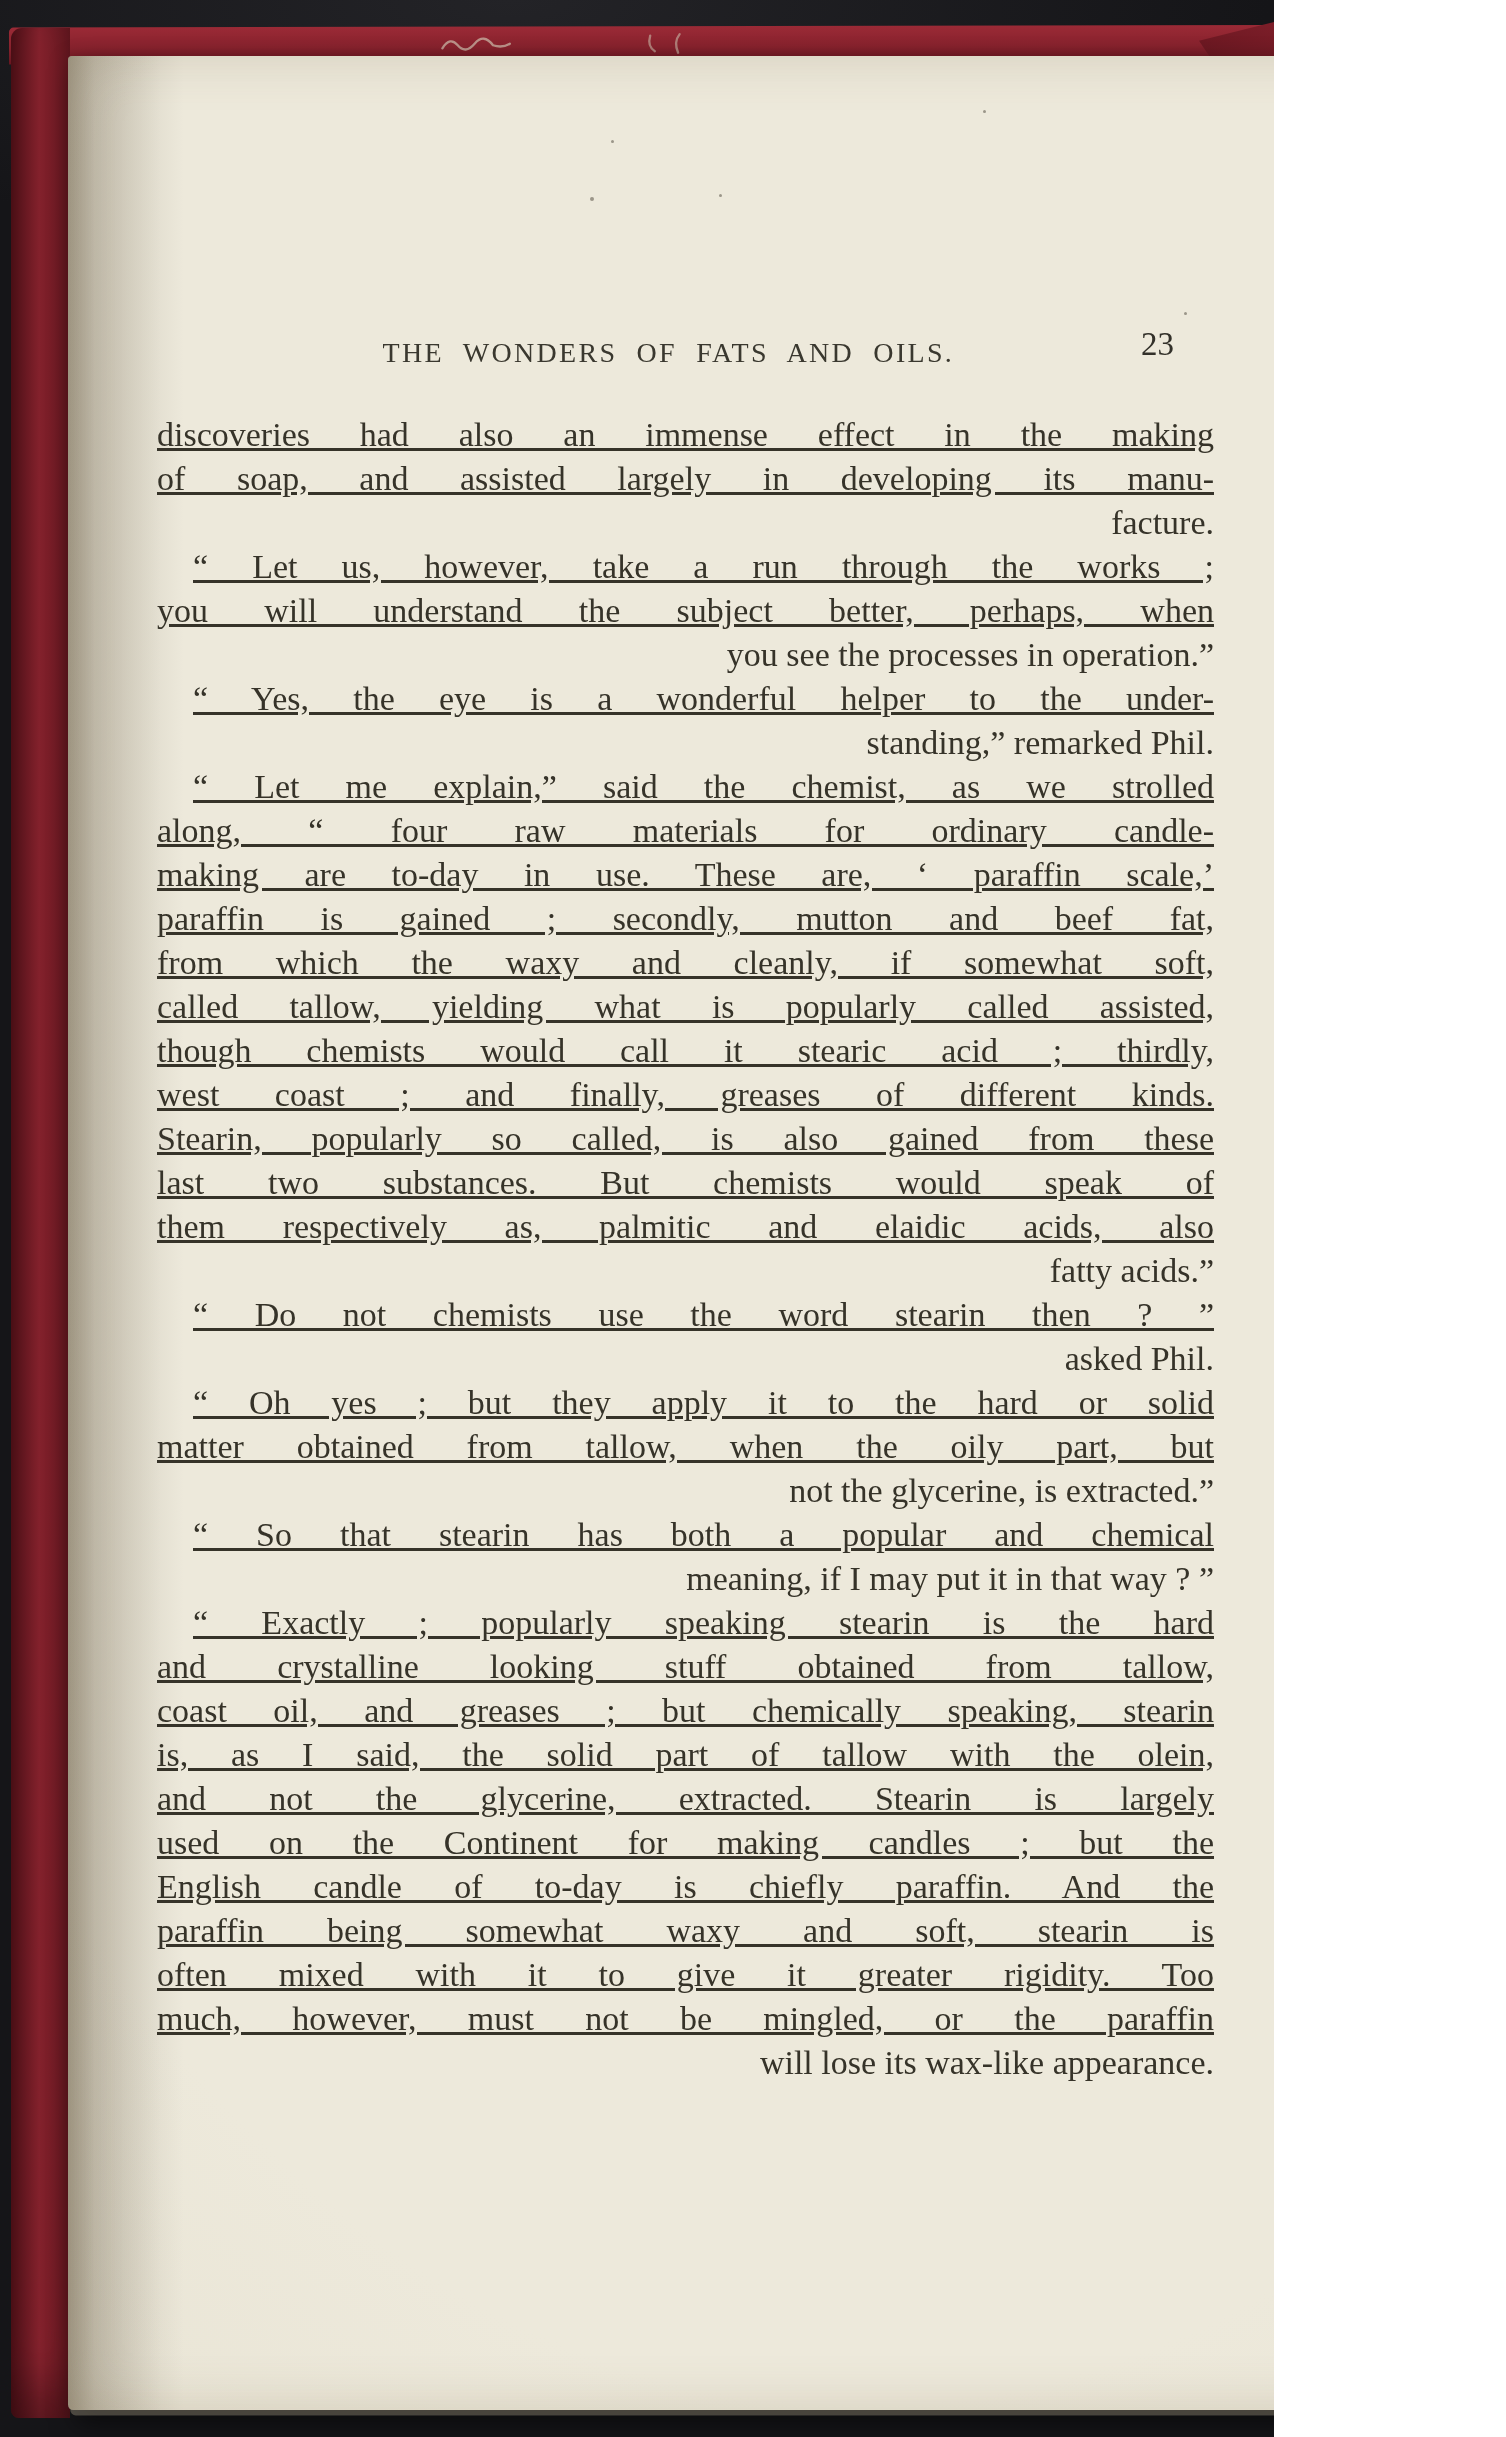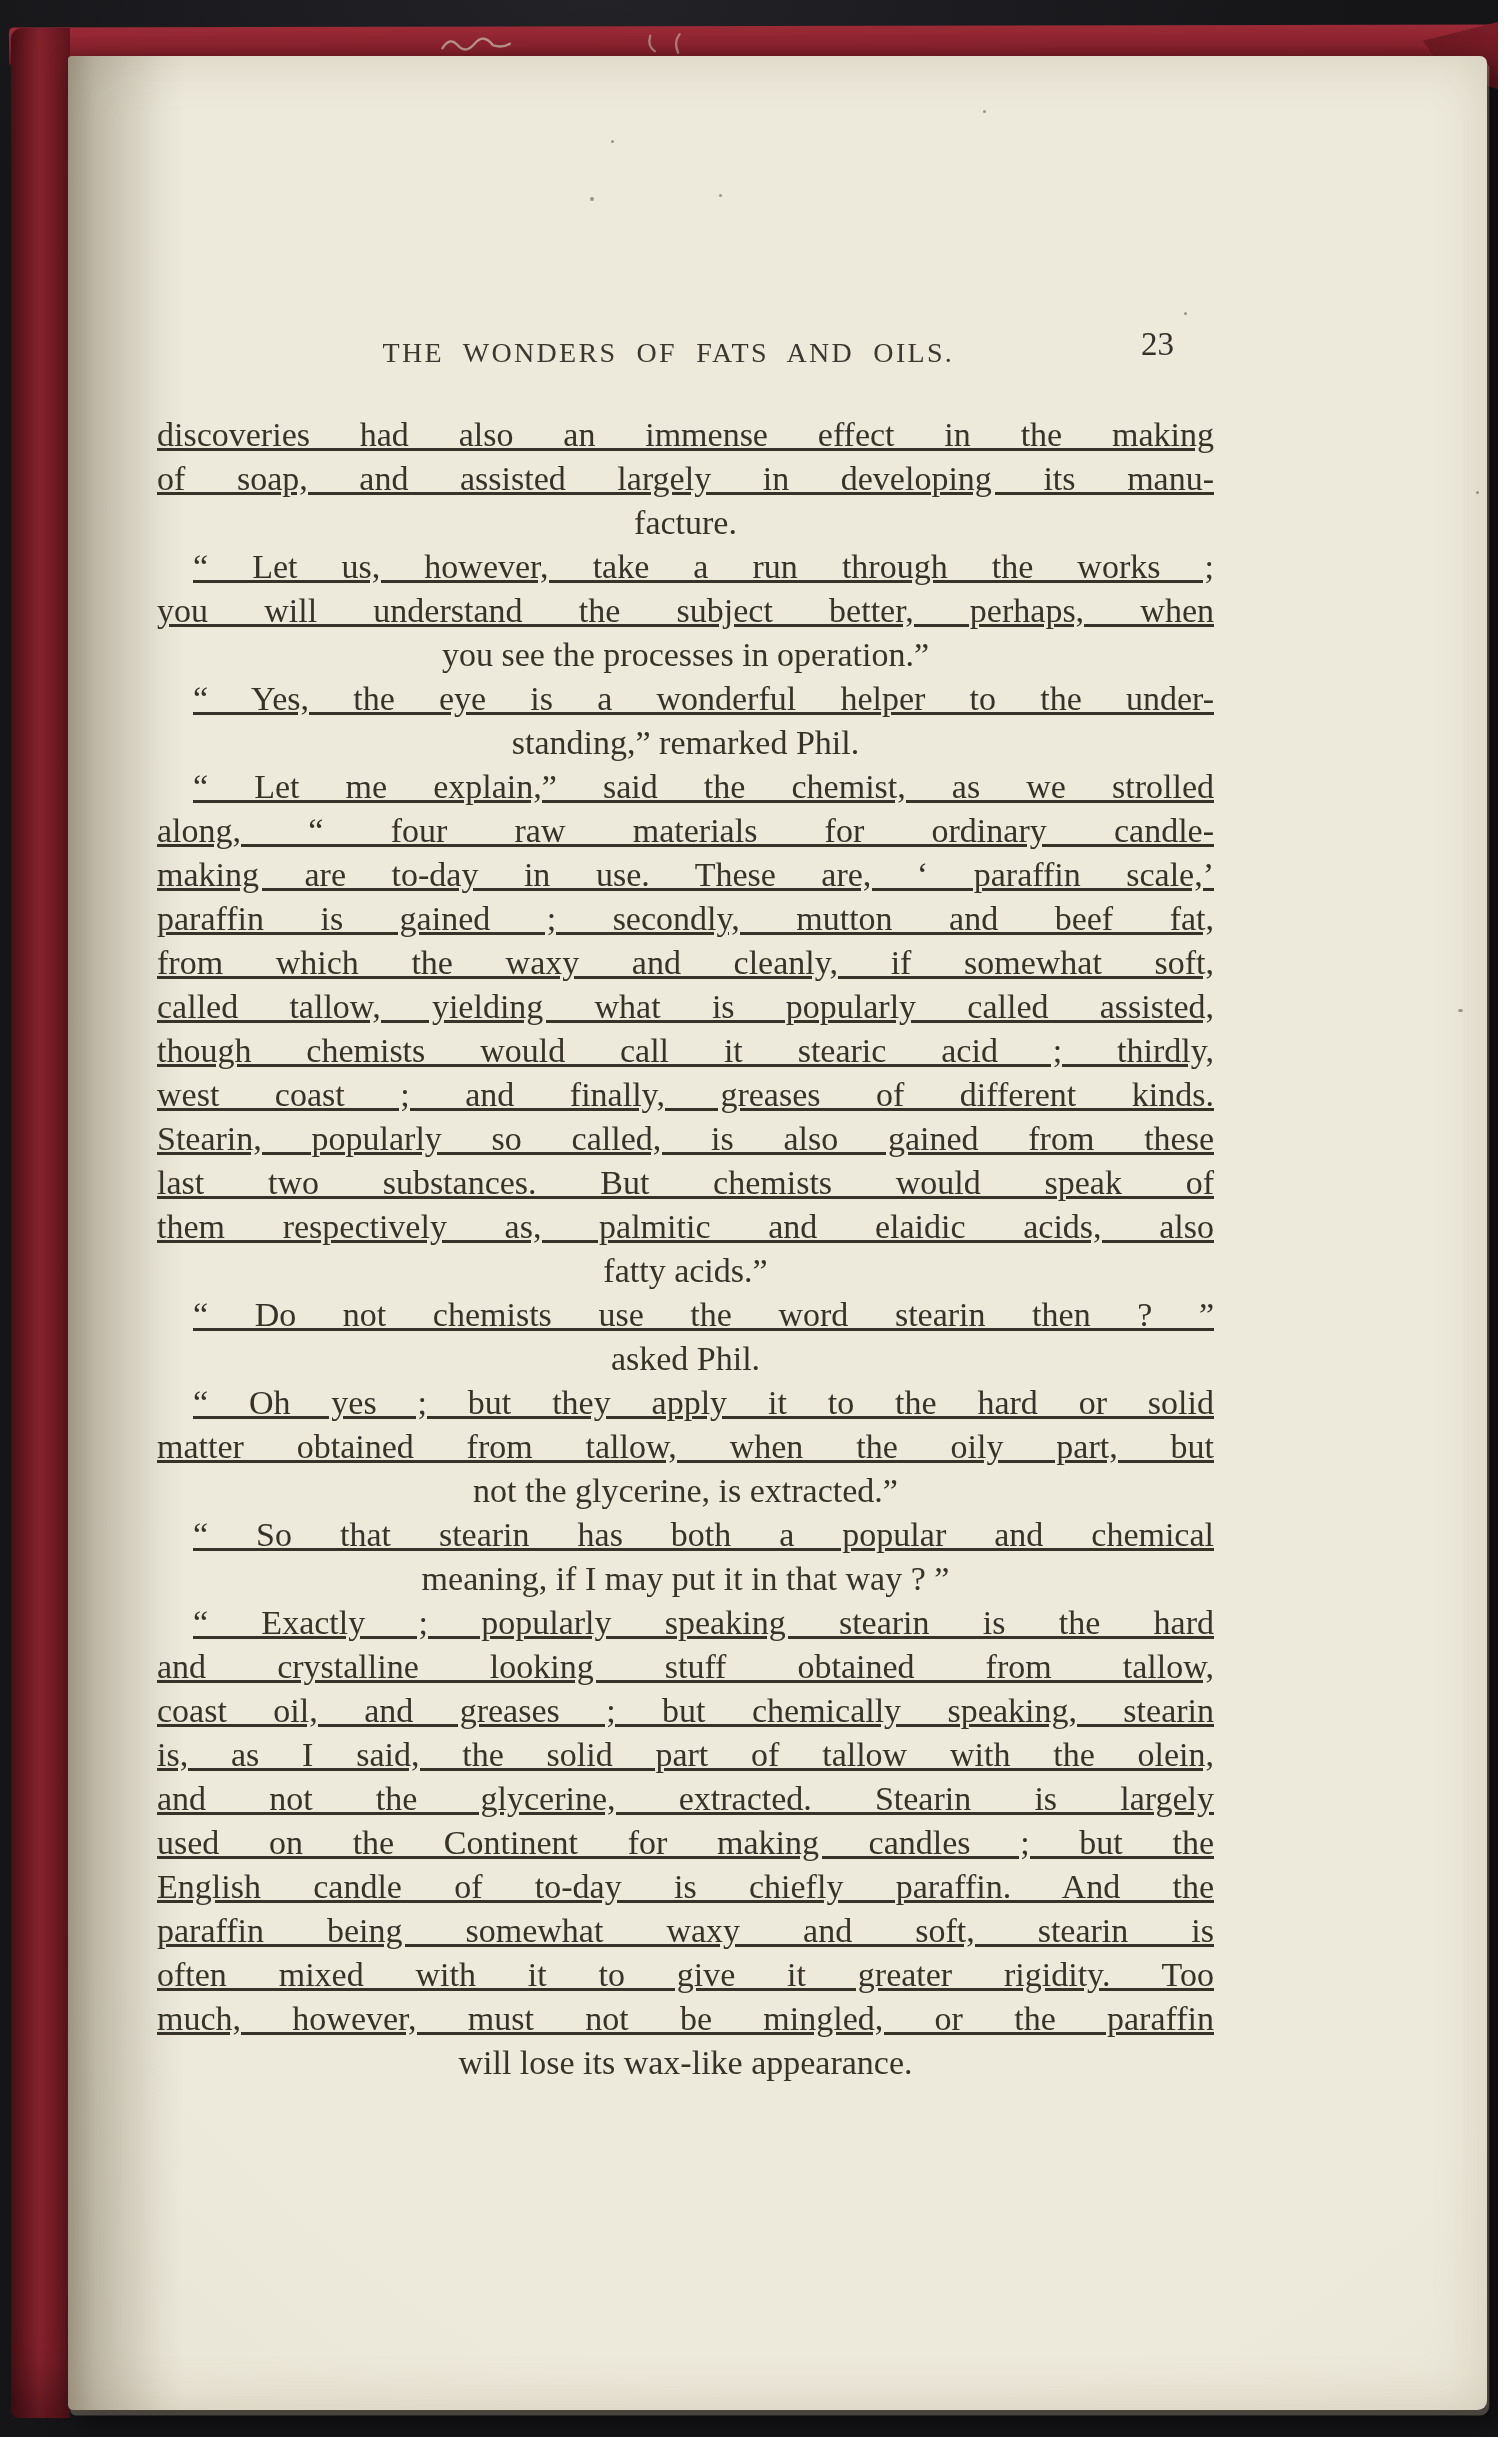--- a/index.html
+++ b/index.html
@@ -6,21 +6,21 @@
     margin: 0;
     padding: 0;
     width: 1506px;
     height: 2438px;
     overflow: hidden;
     font-family: "Liberation Serif", "DejaVu Serif", serif;
   }
 
   .scene {
     position: relative;
-    width: 1498px;
+    width: 1274px;
     height: 2438px;
     background:
       radial-gradient(1087px 388px at 40% 0%, #232327, transparent 70%),
       #151518;
     overflow: hidden;
   }
 
   
   .cover-top {
     position: absolute;
@@ -113,21 +113,21 @@
     color: #33312a;
   }
 
   .pbody {
     position: relative;
   }
   .tline {
     font-size: 34px;
     line-height: 44px;
     color: #363329;
-    text-align: center;
+    text-align: right;
     white-space: normal;
   }
   .tline.just {
     text-align: justify;
     text-align-last: justify;
     text-decoration: underline;
   }
   .tline.ind {
     text-indent: 36px;
   }

